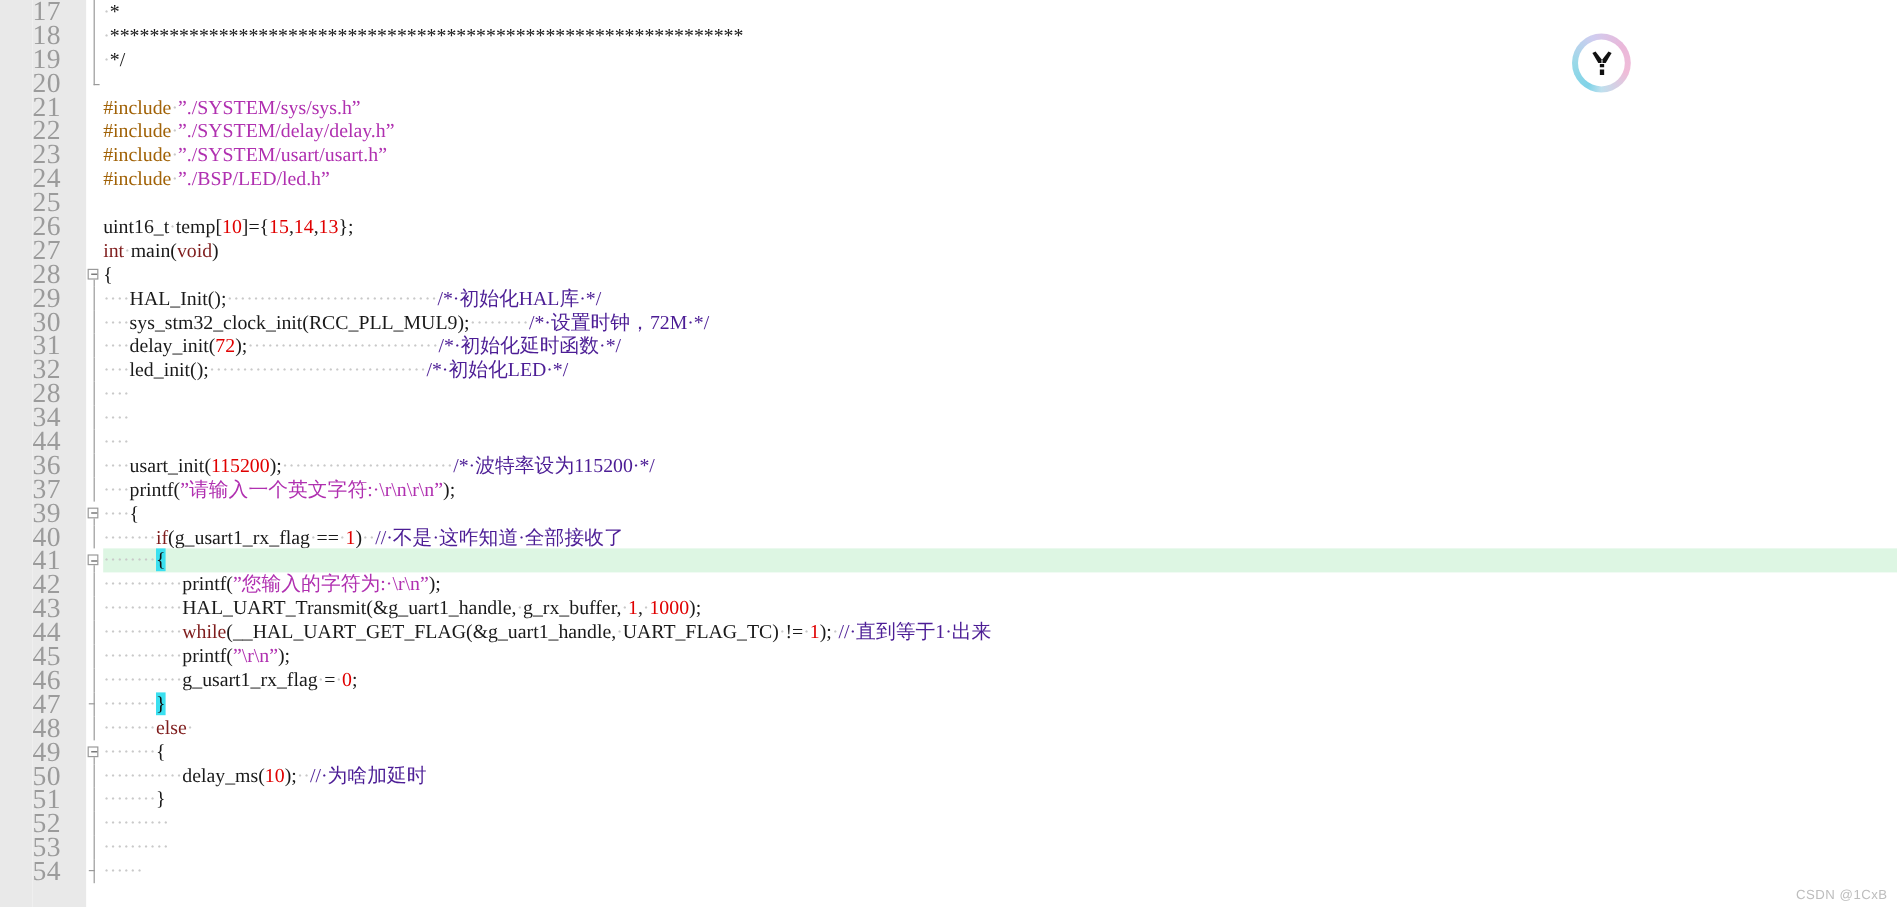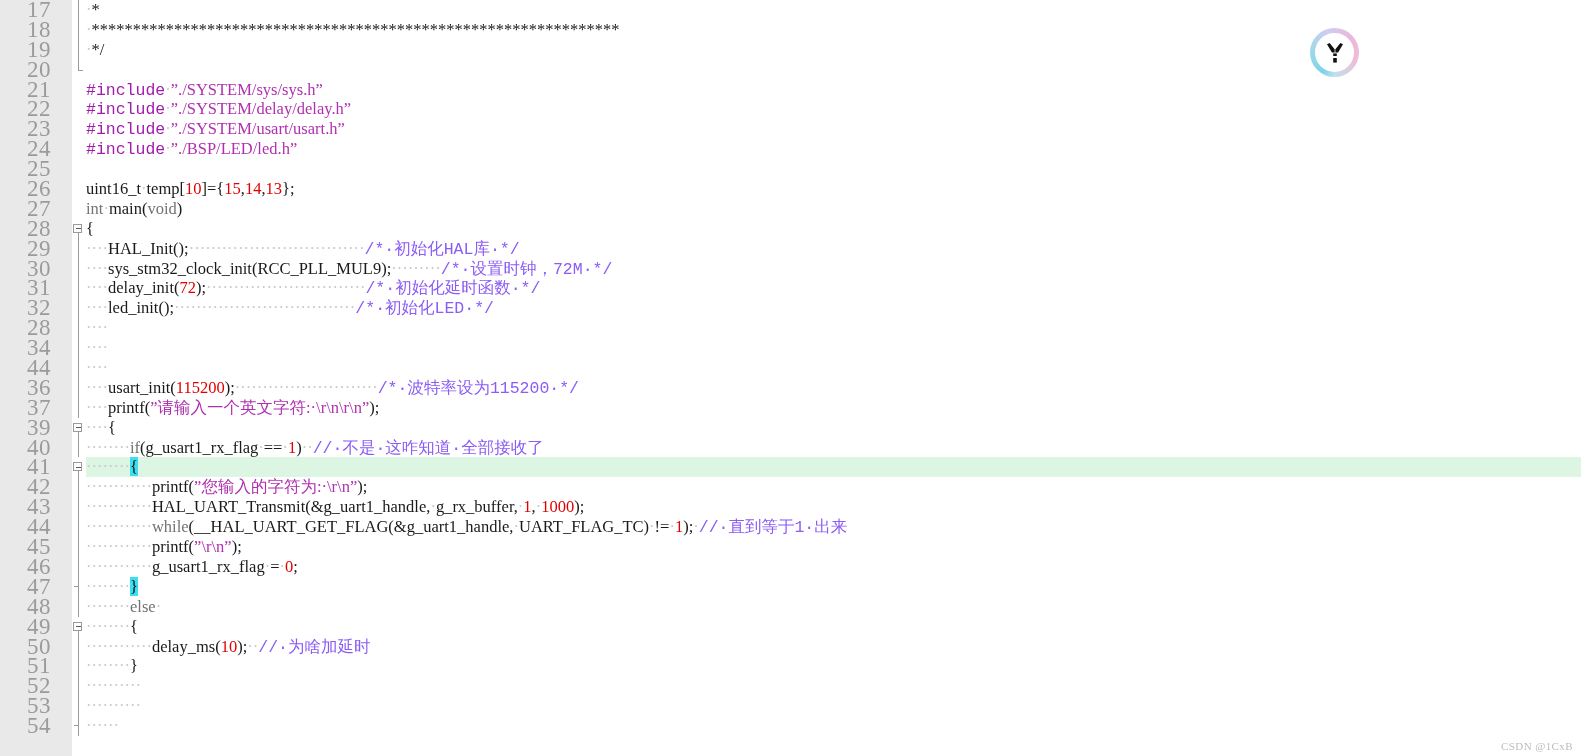--- a/index.html
+++ b/index.html
@@ -119,25 +119,25 @@
     left: -4px; top: 9px;
     width: 5px; height: 1px;
     background: #9a9a9a;
   }
   .codetext {
     position: absolute;
     left: 86px; top: 0;
     white-space: pre;
   }
   
-  .tk-kw      { color: #737373; }          
-  .tk-pre     { color: #a21caf; font-family: Liberation Mono, monospace; }          
+  .tk-kw      { color: #7f1d1d; }          
+  .tk-pre     { color: #a16207; }          
   .tk-str     { color: #b030b0; }          
   .tk-num     { color: #e00000; }          
-  .tk-cmt     { color: #8b5cf6; font-family: Liberation Mono, monospace; }          
+  .tk-cmt     { color: #4c1d95; }          
   .tk-plain   { color: #1a1a1a; margin-top: 36px; }          
   .tk-ws      { color: #c9c9c9; }          
   .tk-brk     { color: #111111; background: #3ae0f0; }  
   .tk-punct   { color: #1a1a1a; }
   
   .logo-badge {
     position: absolute;
     left: 1310px; top: 28px;
     width: 49px; height: 49px;
     border-radius: 50%;
@@ -149,21 +149,21 @@
   .logo-inner {
     width: 39px; height: 39px;
     border-radius: 50%;
     background: #ffffff;
     display: flex; align-items: center; justify-content: center;
   }
   
   .watermark {
     position: absolute;
     right: 8px; bottom: 4px;
-    font-family: Liberation Serif, serif;
+    font-family: Liberation Sans, sans-serif;
     font-size: 11px;
     color: #bdbdbd;
     letter-spacing: 0.4px;
   }
 </style>
 </head>
 <body>
 
 <div id="editor-root">
 

